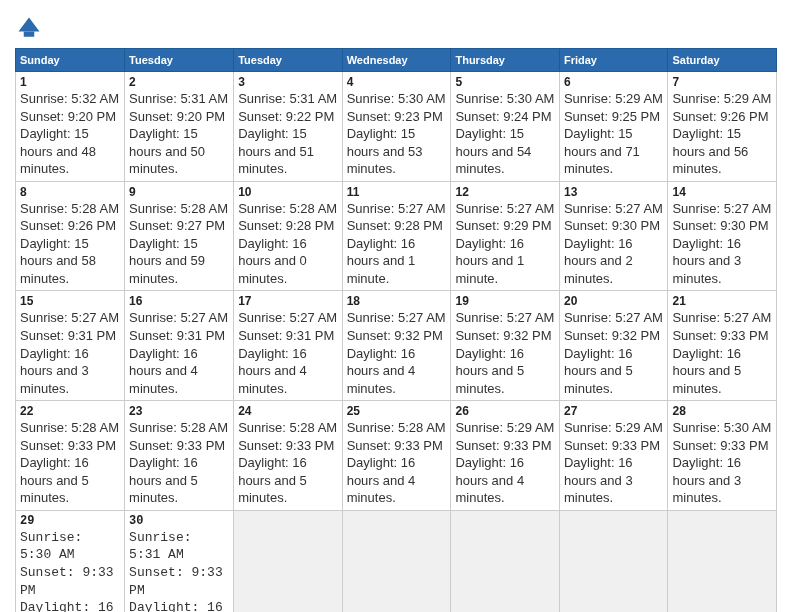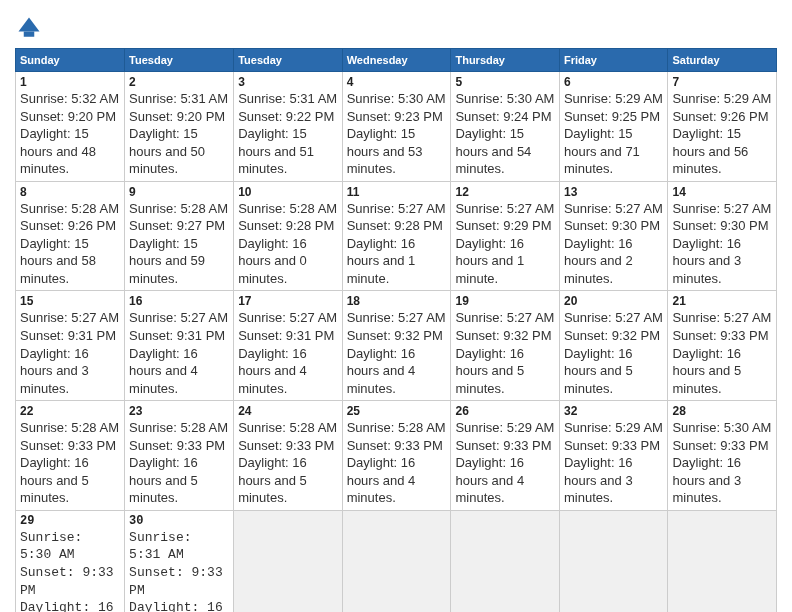--- a/index.html
+++ b/index.html
@@ -336,21 +336,21 @@
       </td>
           <td>
         <span class="day-num">26</span>
         <div class="day-info">
           <span>Sunrise: 5:29 AM</span><br>
           <span>Sunset: 9:33 PM</span><br>
           <span>Daylight: 16 hours and 4 minutes.</span>
         </div>
       </td>
           <td>
-        <span class="day-num">32</span>
+        <span class="day-num">27</span>
         <div class="day-info">
           <span>Sunrise: 5:29 AM</span><br>
           <span>Sunset: 9:33 PM</span><br>
           <span>Daylight: 16 hours and 3 minutes.</span>
         </div>
       </td>
           <td>
         <span class="day-num">28</span>
         <div class="day-info">
           <span>Sunrise: 5:30 AM</span><br>

